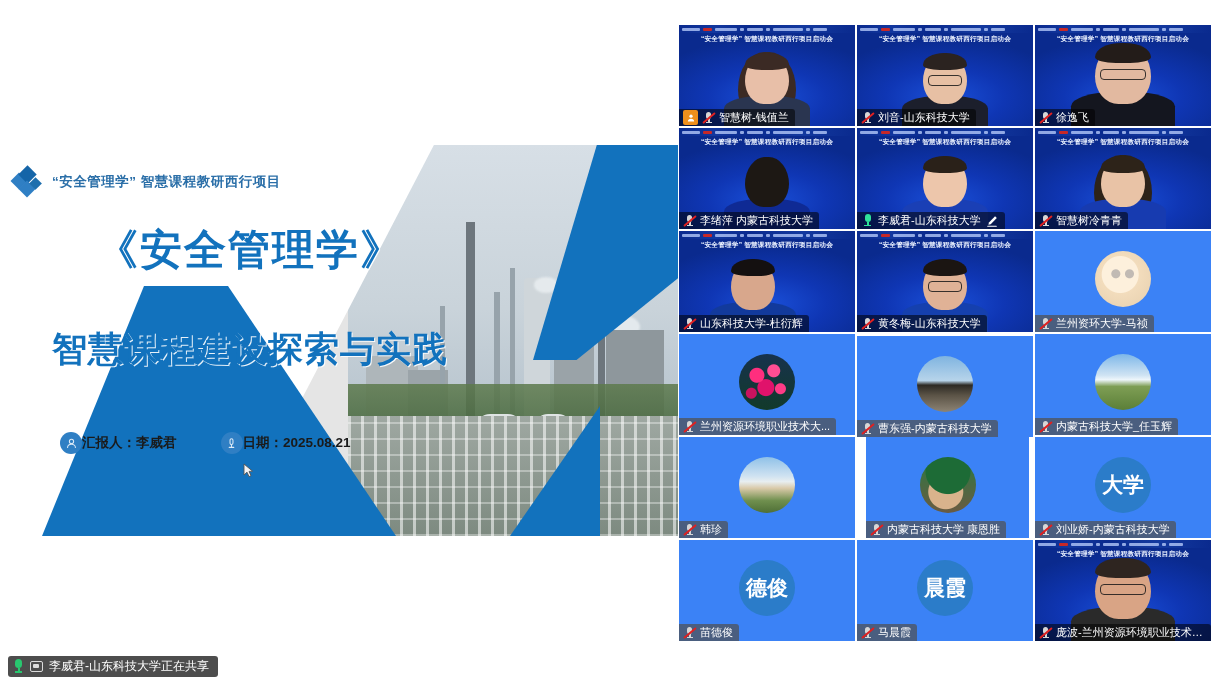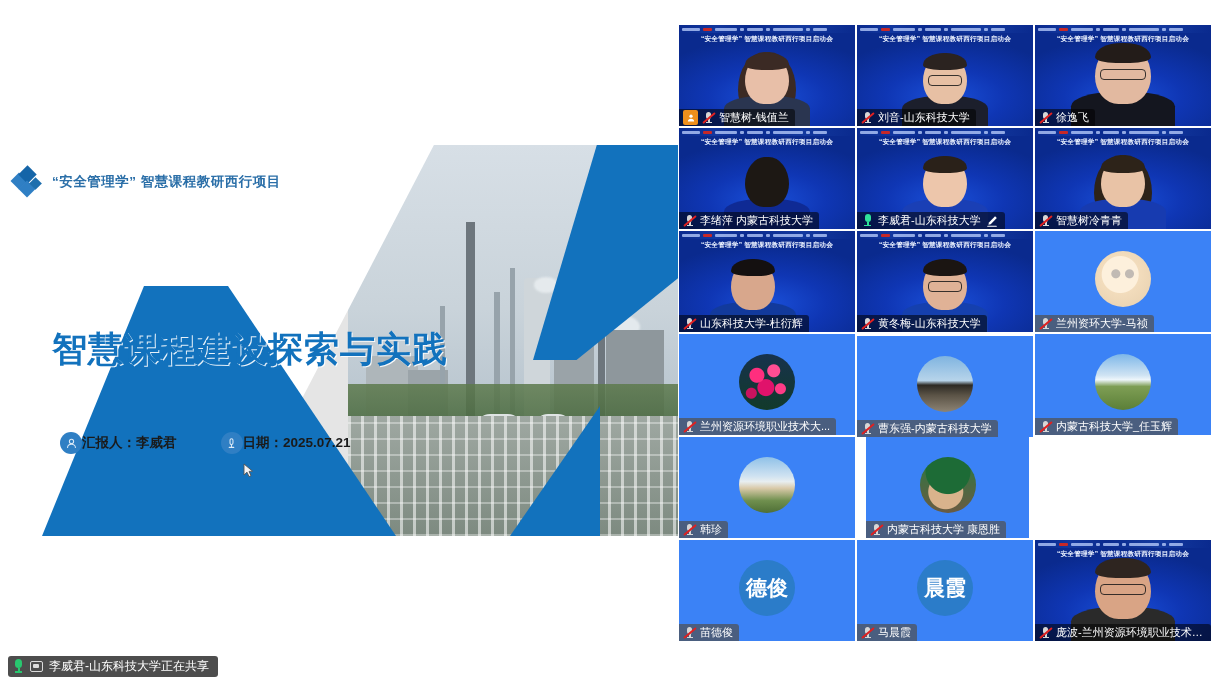--- a/index.html
+++ b/index.html
@@ -226,40 +226,41 @@
       <div class="slide-head">
         <span class="logo">
           <i class="a"></i>
             <i class="b"></i>
             <i class="c"></i>
             <i class="d"></i>
         </span>
         <span class="htext">“安全管理学” 智慧课程教研西行项目</span>
       </div>
 
+      <div class="t1">《安全管理学》</div>
       <div class="t2">智慧课程建设探索与实践</div>
 
       <div class="meta">
         <div class="item">
           <span class="badge">
             <svg width="13" height="13" viewBox="0 0 16 16">
               <circle cx="8" cy="5.4" r="2.6" fill="none" stroke="#dceaf7" stroke-width="1.3"></circle>
               <path d="M3.2 13c0-2.7 2.2-4 4.8-4s4.8 1.3 4.8 4" fill="none" stroke="#dceaf7" stroke-width="1.3" stroke-linecap="round"></path>
             </svg>
           </span>
           <span class="mt">汇报人：李威君</span>
         </div>
         <div class="item">
           <span class="badge">
             <svg width="13" height="13" viewBox="0 0 16 16">
               <rect x="6.2" y="2.2" width="3.6" height="7" rx="1.8" fill="none" stroke="#dceaf7" stroke-width="1.3"></rect>
               <path d="M8 9.6v3.2M5.2 12.8h5.6" stroke="#dceaf7" stroke-width="1.3" stroke-linecap="round"></path>
             </svg>
           </span>
-          <span class="mt">日期：2025.07.21</span>
+          <span class="mt">日期：2025.08.21</span>
         </div>
       </div>
 
       <div class="cursor">
         <svg width="11" height="15" viewBox="0 0 11 15">
           <path d="M1 1 L1 12 L4 9.2 L6 13.6 L8 12.7 L6.1 8.4 L9.6 8.2 Z" fill="#f4f4f4" stroke="#555" stroke-width=".9"></path>
         </svg>
       </div>
     </div>
 
@@ -581,20 +582,34 @@
         <div class="namebar">
           <span class="micoff">
             <span class="cap"></span>
             <span class="stem"></span>
             <span class="base"></span>
             <span class="slash"></span>
           </span>
           <span class="nm">内蒙古科技大学 康恩胜</span>
         </div>
       </div>
+      <div class="tile avatarTile" style="left: 357px; top: 437px; width: 176px; height: 101px;">
+        <div class="avwrap">
+          <div class="avatar txt">大学</div>
+        </div>
+        <div class="namebar">
+          <span class="micoff">
+            <span class="cap"></span>
+            <span class="stem"></span>
+            <span class="base"></span>
+            <span class="slash"></span>
+          </span>
+          <span class="nm">刘业娇-内蒙古科技大学</span>
+        </div>
+      </div>
       <div class="tile avatarTile" style="left: 1px; top: 540px; width: 176px; height: 101px;">
         <div class="avwrap">
           <div class="avatar txt">德俊</div>
         </div>
         <div class="namebar">
           <span class="micoff">
             <span class="cap"></span>
             <span class="stem"></span>
             <span class="base"></span>
             <span class="slash"></span>

